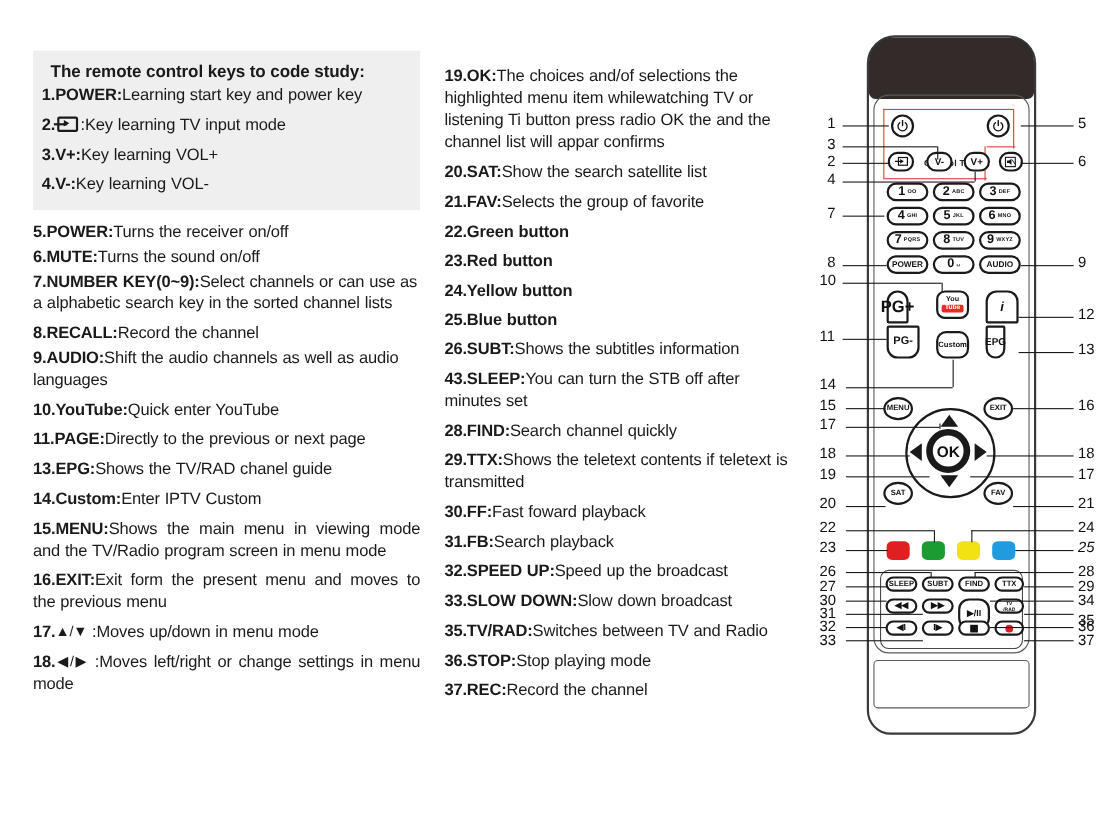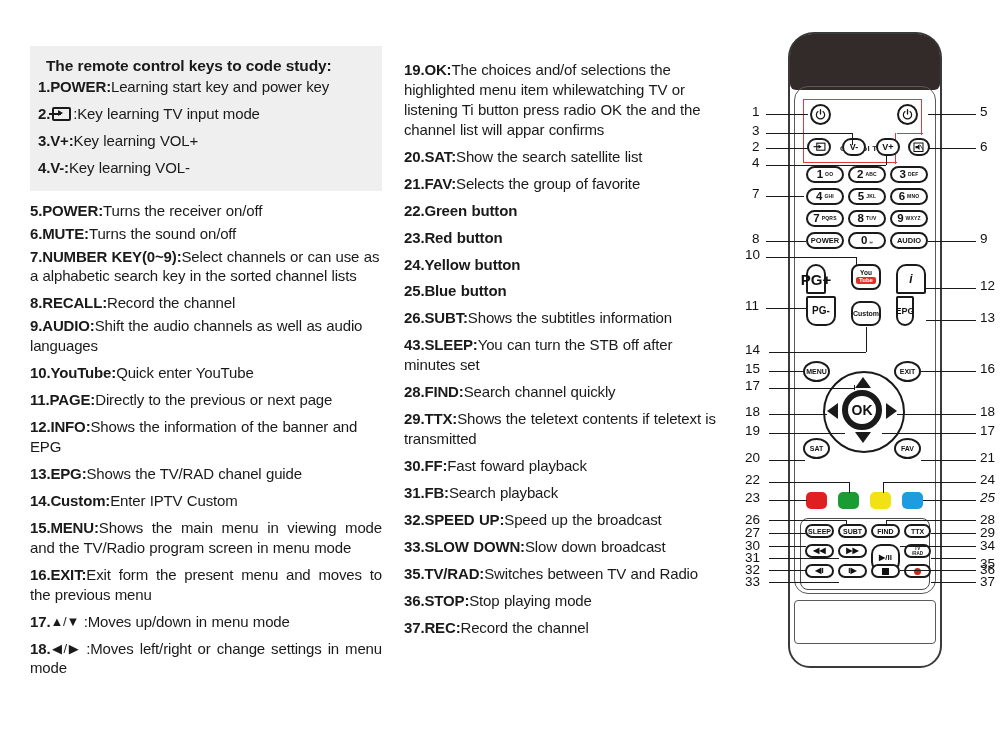--- a/index.html
+++ b/index.html
@@ -196,23 +196,20 @@
     <div class="entry">
       <b><span>9.</span><span>AUDIO:</span></b><span>Shift the audio channels as well as audio languages</span>
     </div>
     <div class="entry sp">
       <b><span>10.</span><span>YouTube:</span></b><span>Quick enter YouTube</span>
     </div>
     <div class="entry sp">
       <b><span>11.</span><span>PAGE:</span></b><span>Directly to the previous or next page</span>
     </div>
     <div class="entry sp">
-      <b><span>12.</span><span>INFO:</span></b><span>Shows the information of the banner and EPG</span>
-    </div>
-    <div class="entry sp">
       <b><span>13.</span><span>EPG:</span></b><span>Shows the TV/RAD chanel guide</span>
     </div>
     <div class="entry sp">
       <b><span>14.</span><span>Custom:</span></b><span>Enter IPTV Custom</span>
     </div>
     <div class="entry sp justify">
       <b><span>15.</span><span>MENU:</span></b><span>Shows the main menu in viewing mode and the TV/Radio program screen in menu mode</span>
     </div>
     <div class="entry sp justify">
       <b><span>16.</span><span>EXIT:</span></b><span>Exit form the present menu and moves to the previous menu</span>

